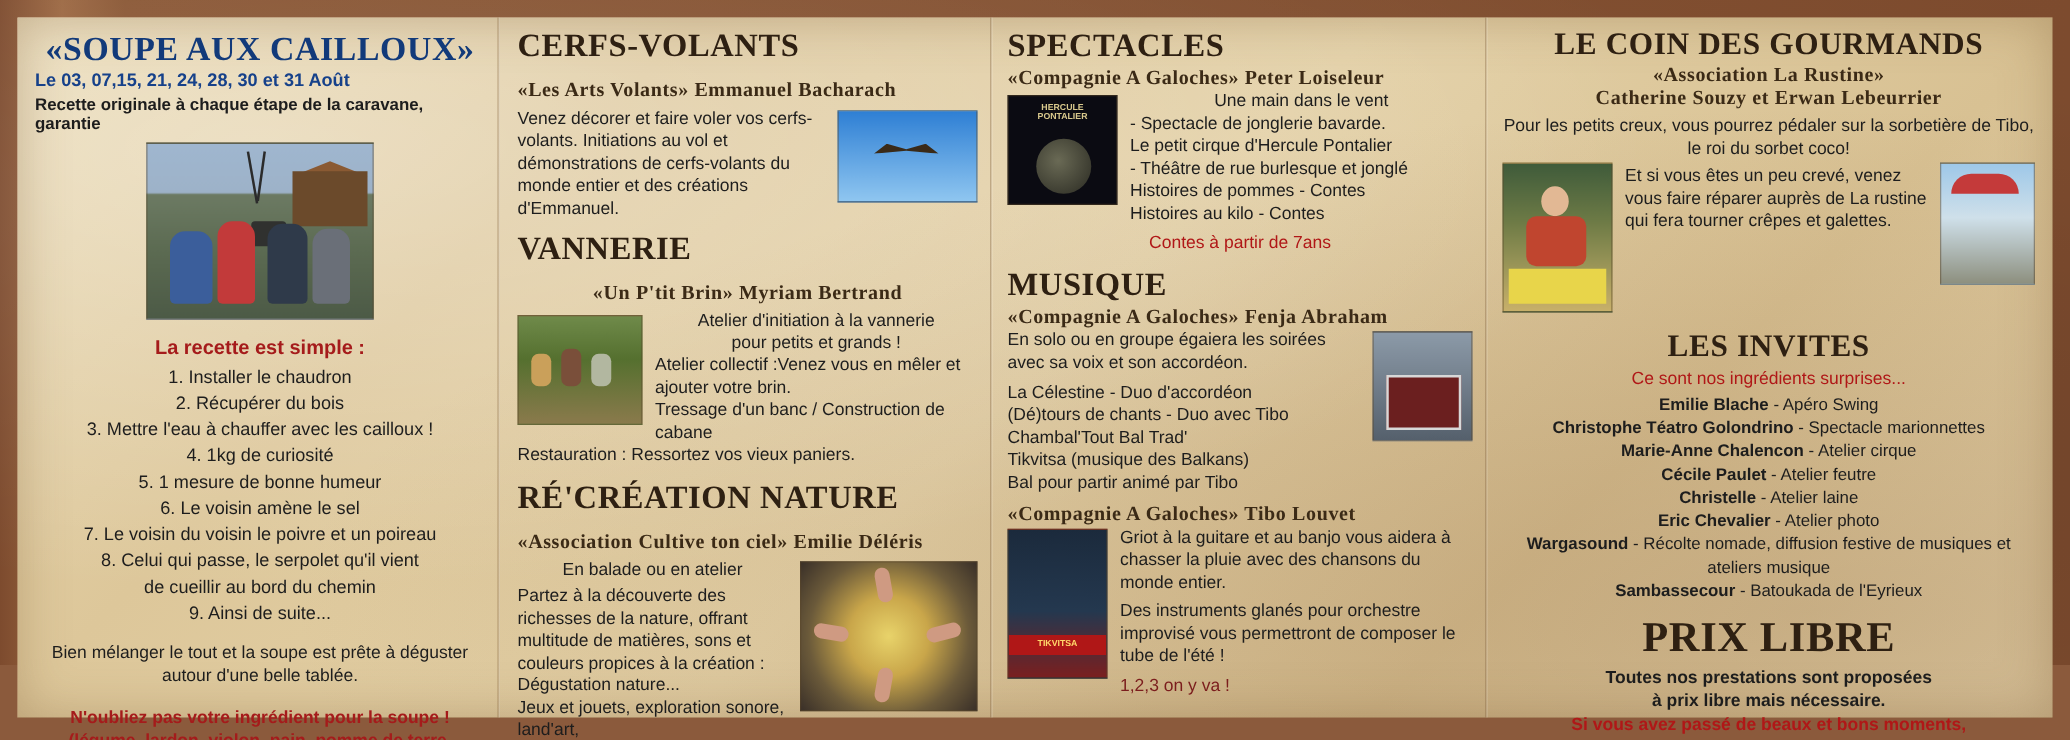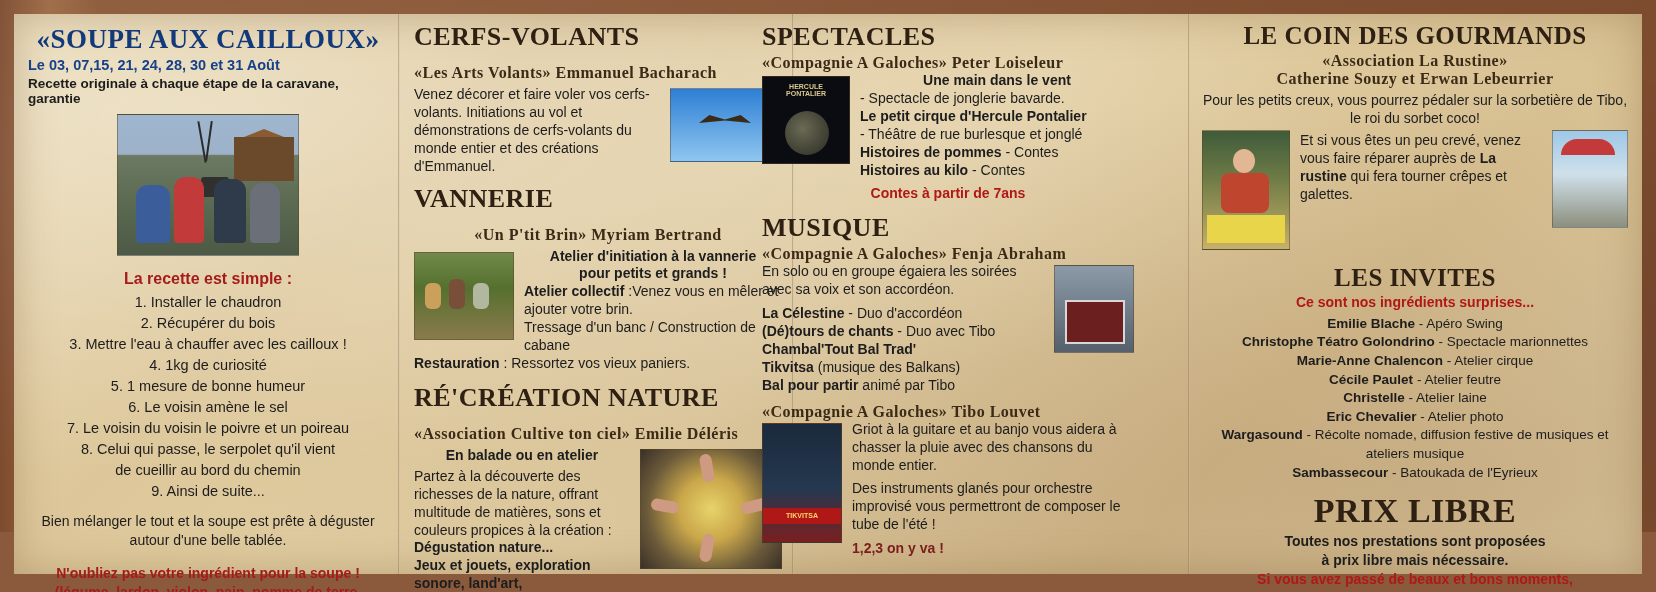--- a/index.html
+++ b/index.html
@@ -23,34 +23,34 @@
       linear-gradient(135deg,#e7d6ae 0%, #ddc79a 25%, #e3d0a6 50%, #d8c193 75%, #e5d3ab 100%);
     box-shadow:inset 0 0 40px rgba(120,85,45,0.35);
   }
   .fold{
     position:absolute;top:14px;width:2px;height:560px;
     background:linear-gradient(to right, rgba(120,85,45,0.45), rgba(255,255,255,0.25));
   }
   .col{position:absolute;top:14px;height:560px;box-sizing:border-box;}
   .c1{left:18px;width:380px;padding:8px 10px;}
   .c2{left:404px;width:388px;padding:8px 10px;}
-  .c3{left:752px;width:392px;padding:8px 10px;}
+  .c3{left:796px;width:392px;padding:8px 10px;}
   .c4{left:1192px;width:446px;padding:8px 10px;}
 
   .h-serif{
     font-family:"Liberation Serif", serif;
     font-weight:bold;color:#3b2a16;letter-spacing:0.5px;
   }
   .title-blue{color:#123a7a;}
   .title-dark{color:#2e2012;}
   .txt{font-size:14px;color:#1d1d1d;line-height:1.28;}
   .red{color:#b01717;}
   .maroon{color:#7b1d1d;}
   .ctr{text-align:center;}
-  .b{font-weight:bold;}
+  .b{font-weight:normal;}
 
   
   .c1 h1{margin:2px 0 2px;font-size:27px;text-align:center;}
   .c1 .date{font-size:14.5px;color:#16418a;font-weight:bold;}
   .c1 .recette{font-size:13.5px;color:#1d1d1d;font-weight:bold;margin-top:3px;}
   .photo{
     position:relative;overflow:hidden;border:1px solid rgba(90,70,40,.5);
   }
   .ph-soupe{
     width:180px;height:140px;margin:8px auto 0;

